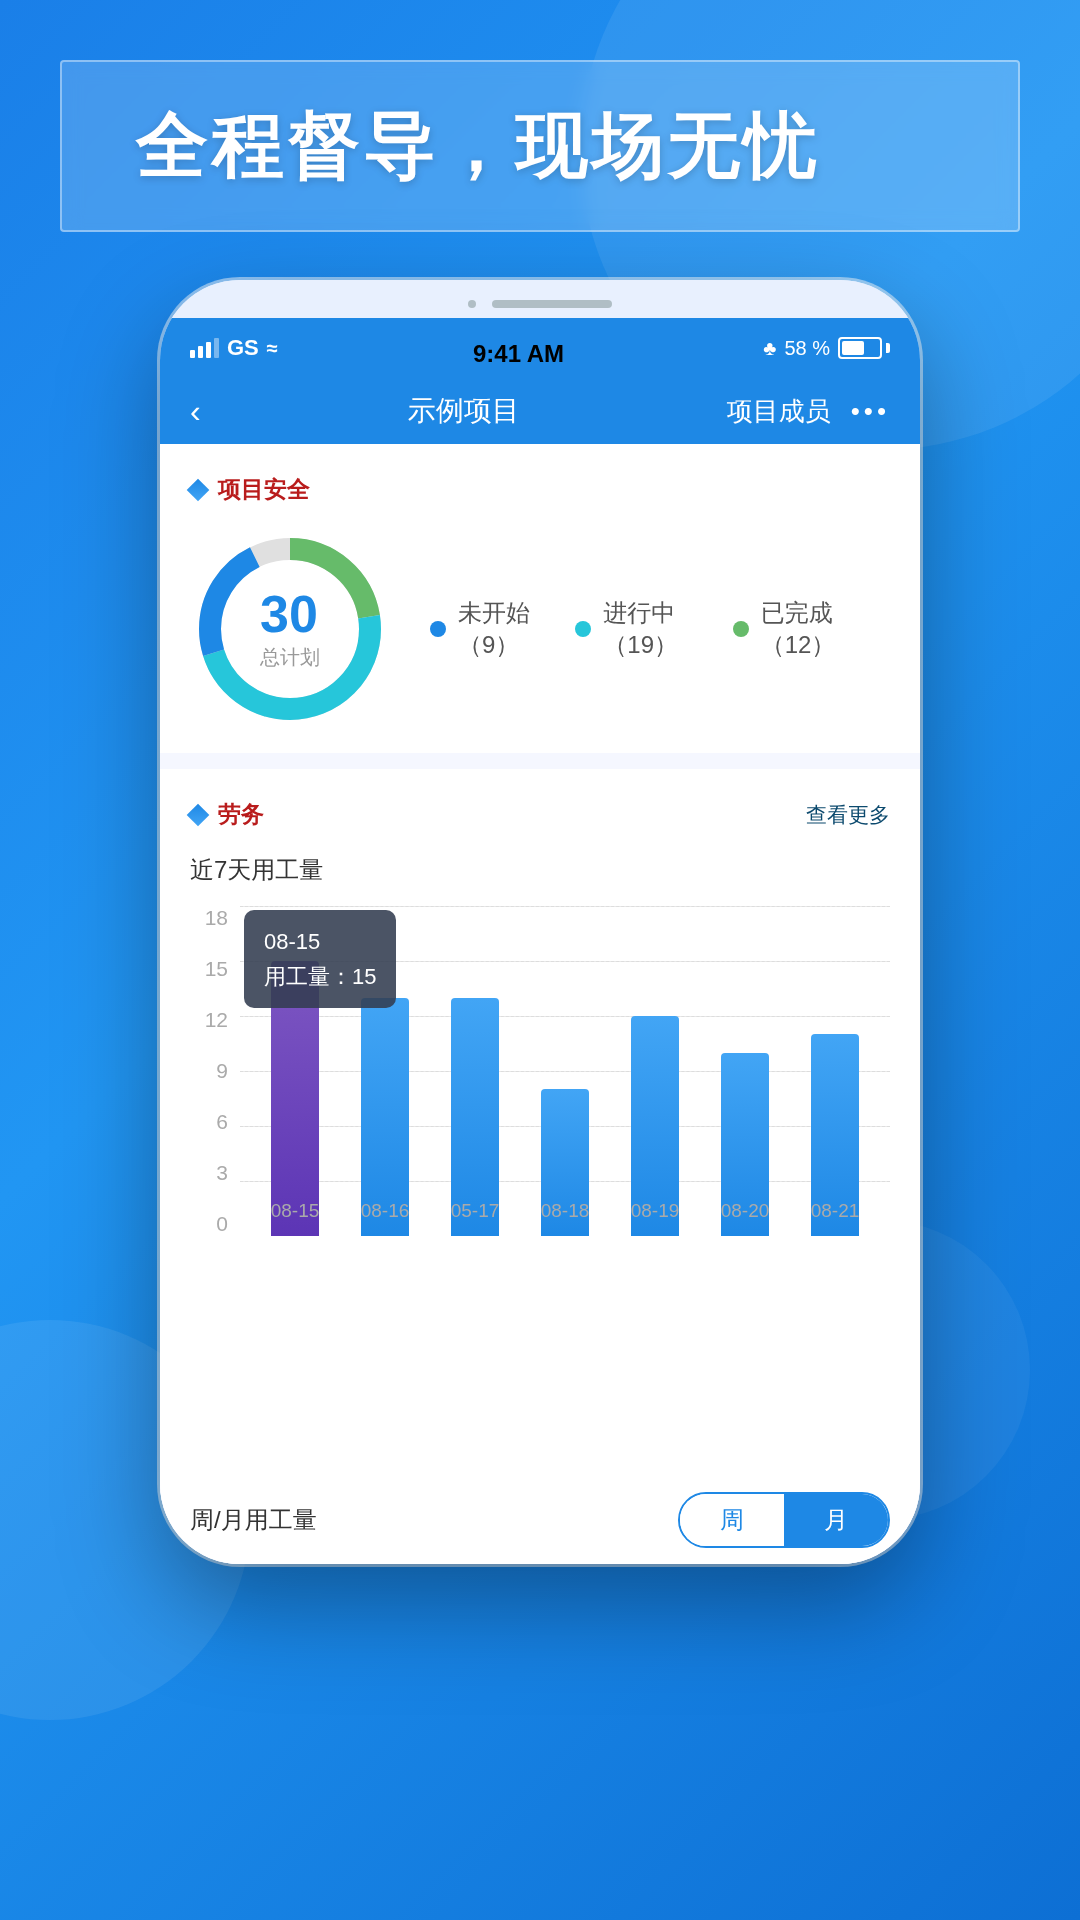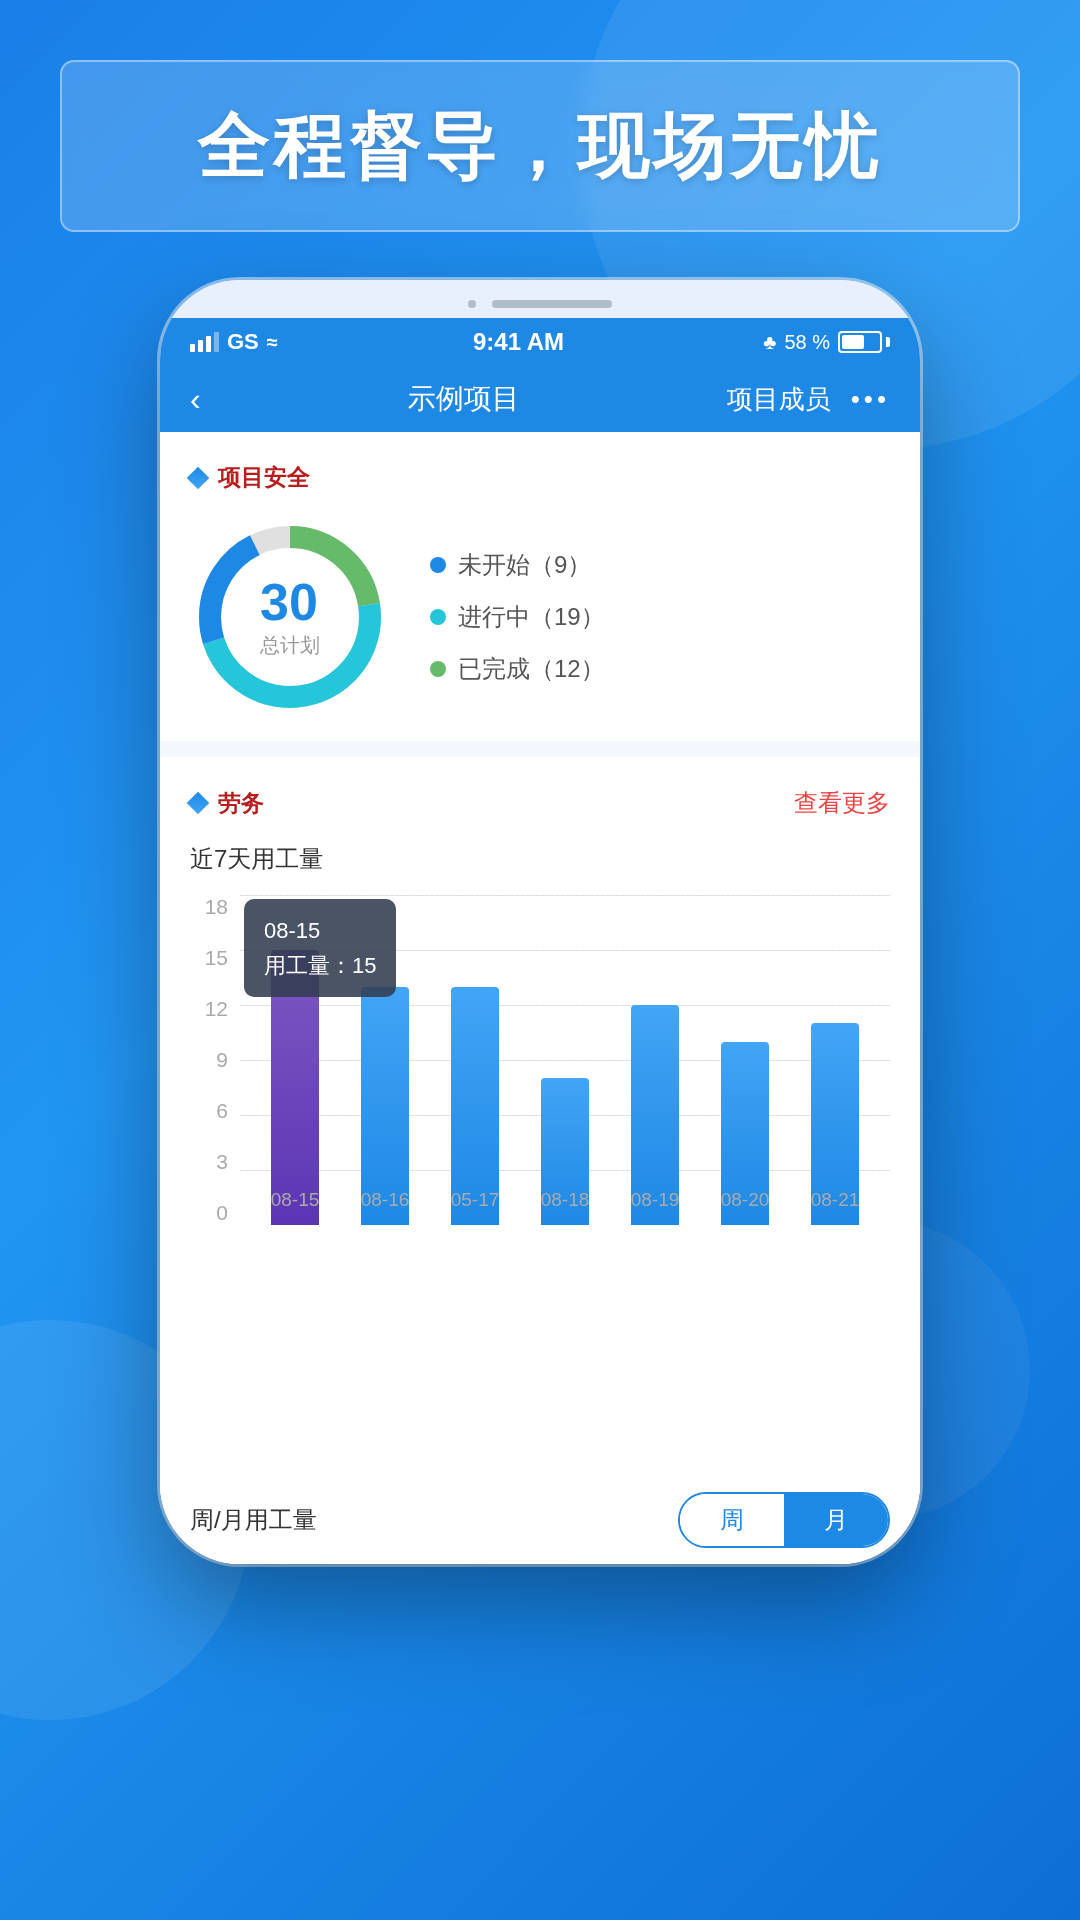--- a/index.html
+++ b/index.html
@@ -25,24 +25,23 @@
     .bg-decor-3 { width: 300px; height: 300px; bottom: 400px; right: 50px; background: rgba(255,255,255,0.05); }
 
     
     .tagline-banner {
       position: absolute;
       top: 60px;
       left: 60px;
       right: 60px;
       background: rgba(255,255,255,0.18);
       border: 2px solid rgba(255,255,255,0.4);
-      border-radius: 14px;
-      padding: 36px 50px;
+      border-radius: 4px;
+      padding: 36px 74px;
       backdrop-filter: blur(10px);
-      text-align: center;
     }
     .tagline-text {
       color: white;
       font-size: 72px;
       font-weight: 700;
       letter-spacing: 4px;
       text-shadow: 0 2px 8px rgba(0,0,0,0.2);
     }
 
     
@@ -113,23 +112,24 @@
       border-radius: 1px;
     }
     .signal-bar:nth-child(1) { height: 8px; }
     .signal-bar:nth-child(2) { height: 12px; }
     .signal-bar:nth-child(3) { height: 16px; }
     .signal-bar:nth-child(4) { height: 20px; opacity: 0.4; }
     .wifi-icon {
       font-size: 20px;
     }
     .status-center {
-      color: #ffffff;
+      color: #000000;
       font-size: 24px;
       font-weight: 600;
+      margin-top: 12px;
     }
     .status-right {
       display: flex;
       align-items: center;
       gap: 8px;
       color: white;
       font-size: 20px;
     }
     .battery-container {
       display: flex;
@@ -215,22 +215,22 @@
       margin-right: 12px;
       flex-shrink: 0;
     }
     .section-title {
       font-size: 23px;
       font-weight: 600;
       color: #b91c1c;
     }
     .section-more {
       margin-left: auto;
-      color: #ef4444;
-      font-size: 24px;
+      color: #0c4a6e;
+      font-size: 21px;
       cursor: pointer;
     }
 
     
     .safety-section {
       background: white;
       padding: 30px 30px 24px;
       margin-bottom: 16px;
       flex-shrink: 0;
     }
@@ -267,22 +267,20 @@
     }
     .donut-label {
       font-size: 20px;
       color: #999;
       margin-top: 4px;
     }
 
     
     .legend {
       display: flex;
-      flex-direction: column;
-      gap: 20px;
       flex: 1;
     }
     .legend-item {
       display: flex;
       align-items: center;
       gap: 12px;
     }
     .legend-dot {
       width: 16px;
       height: 16px;

